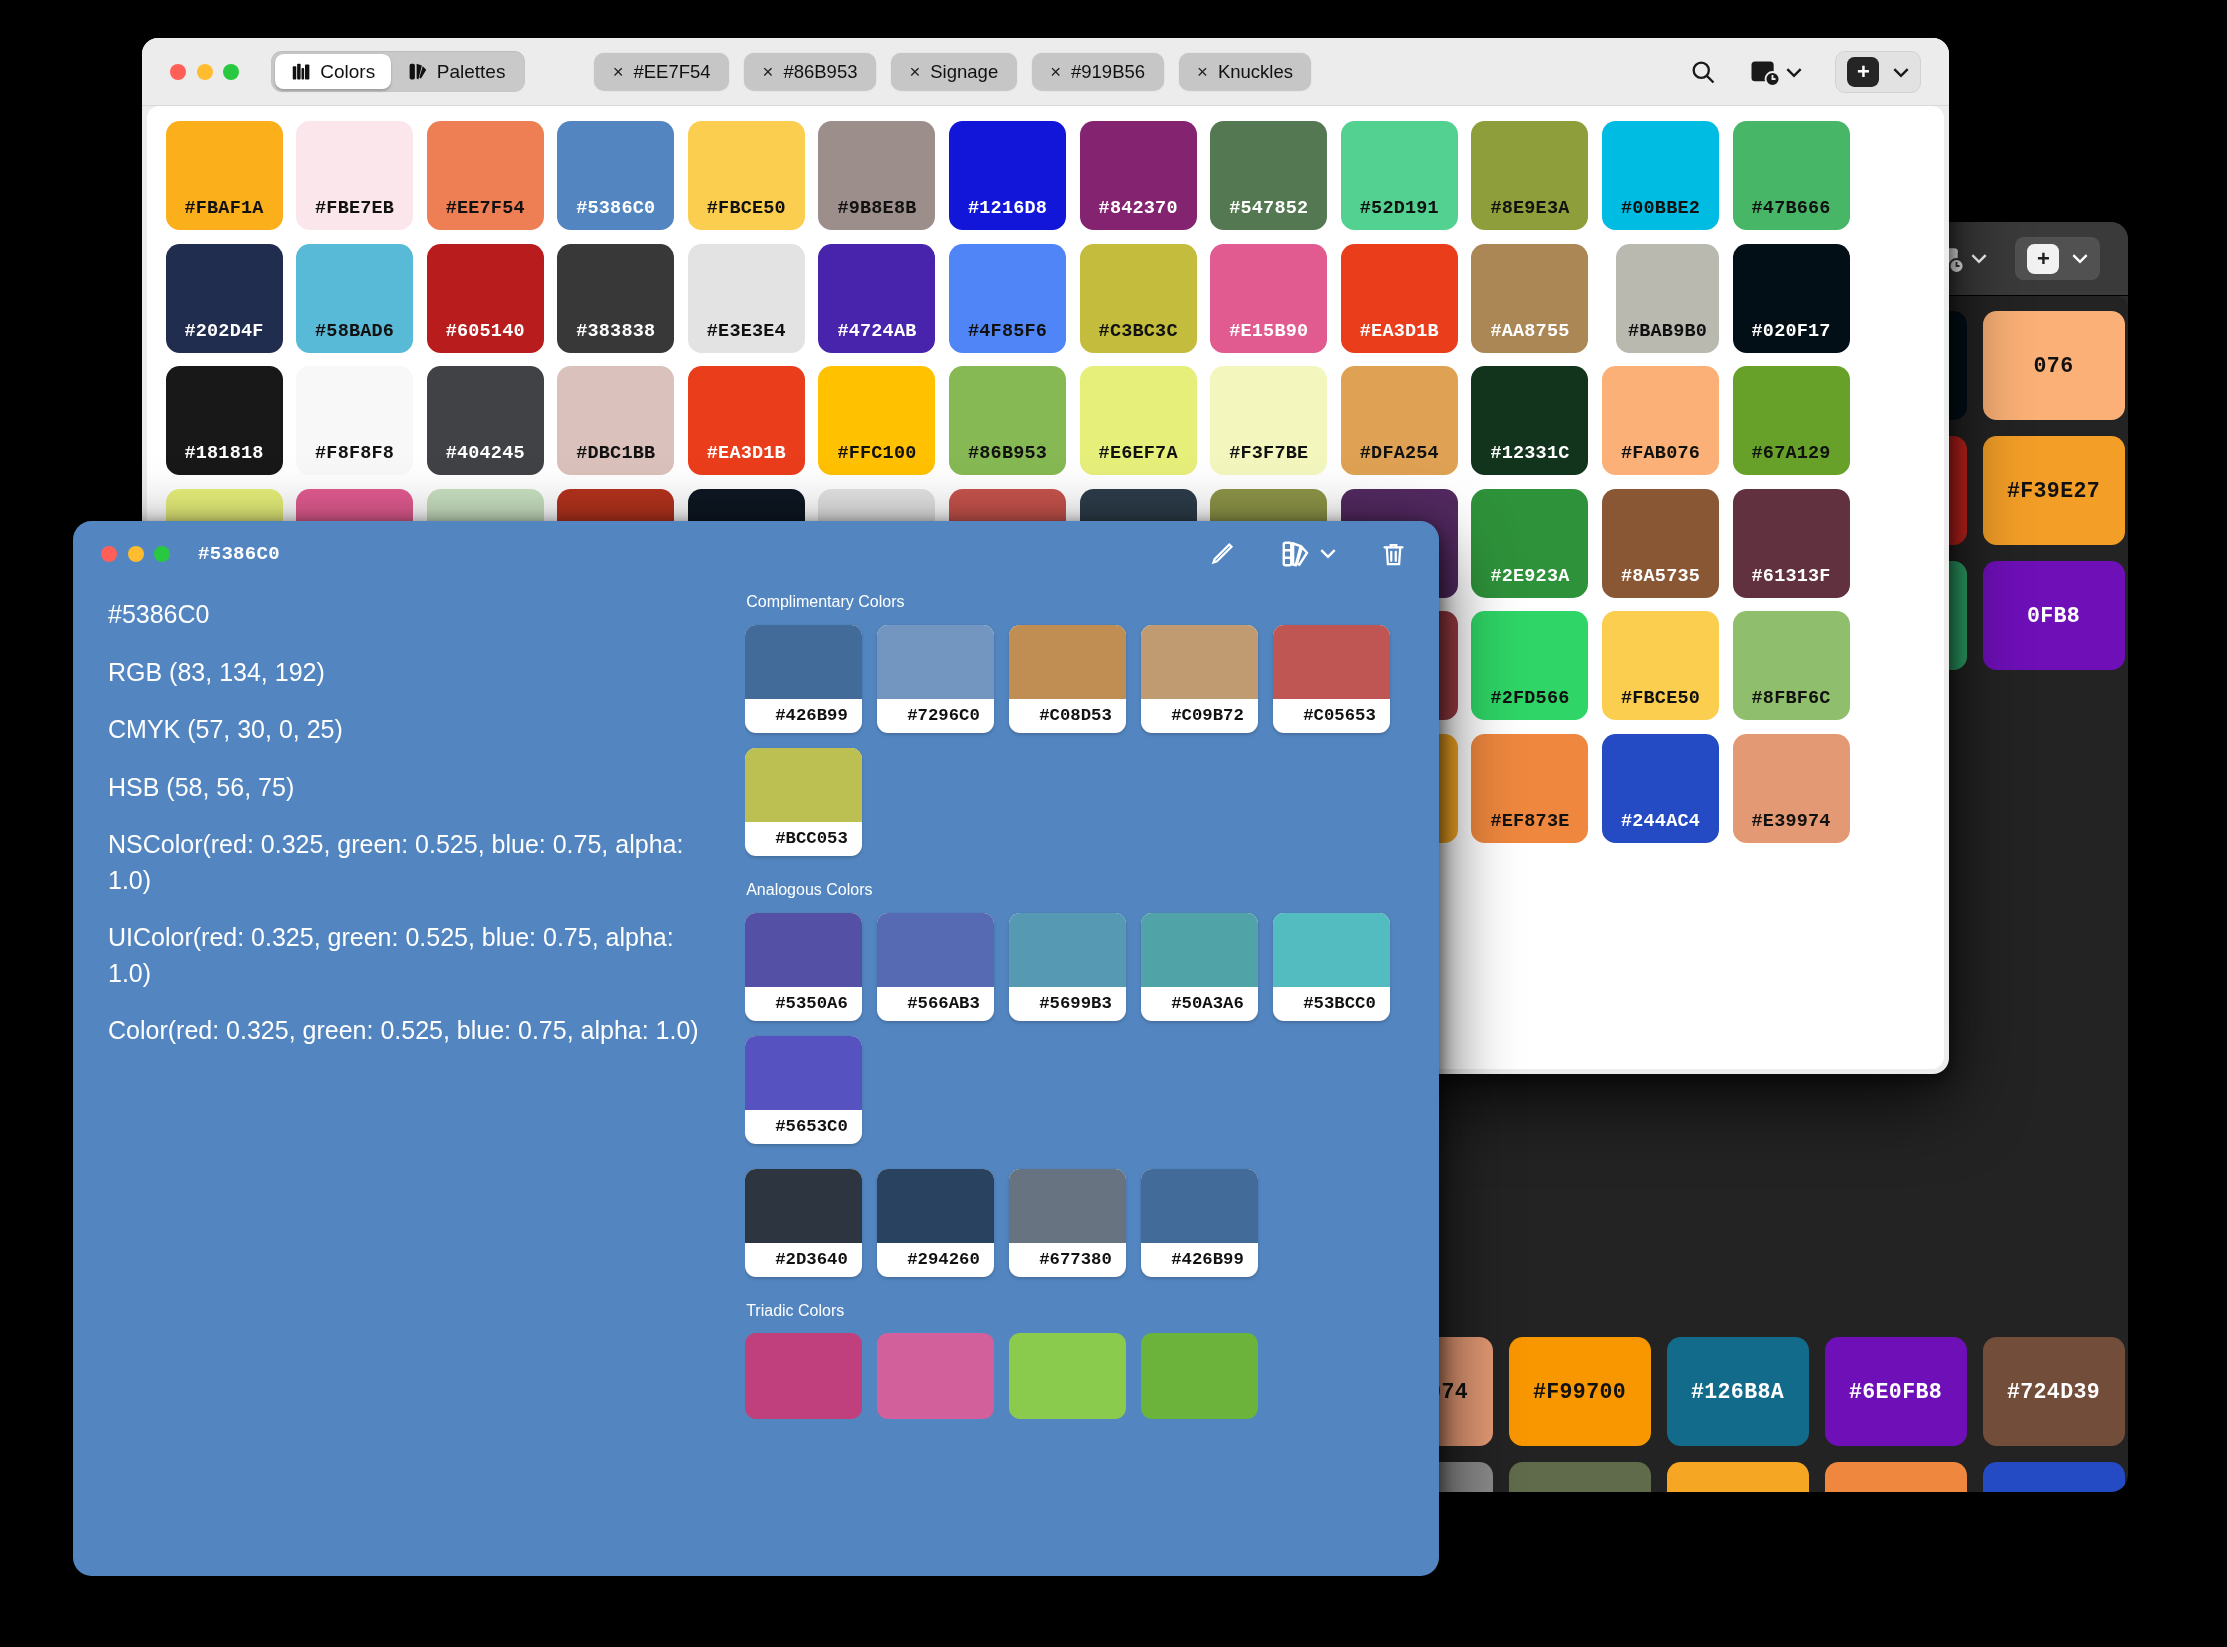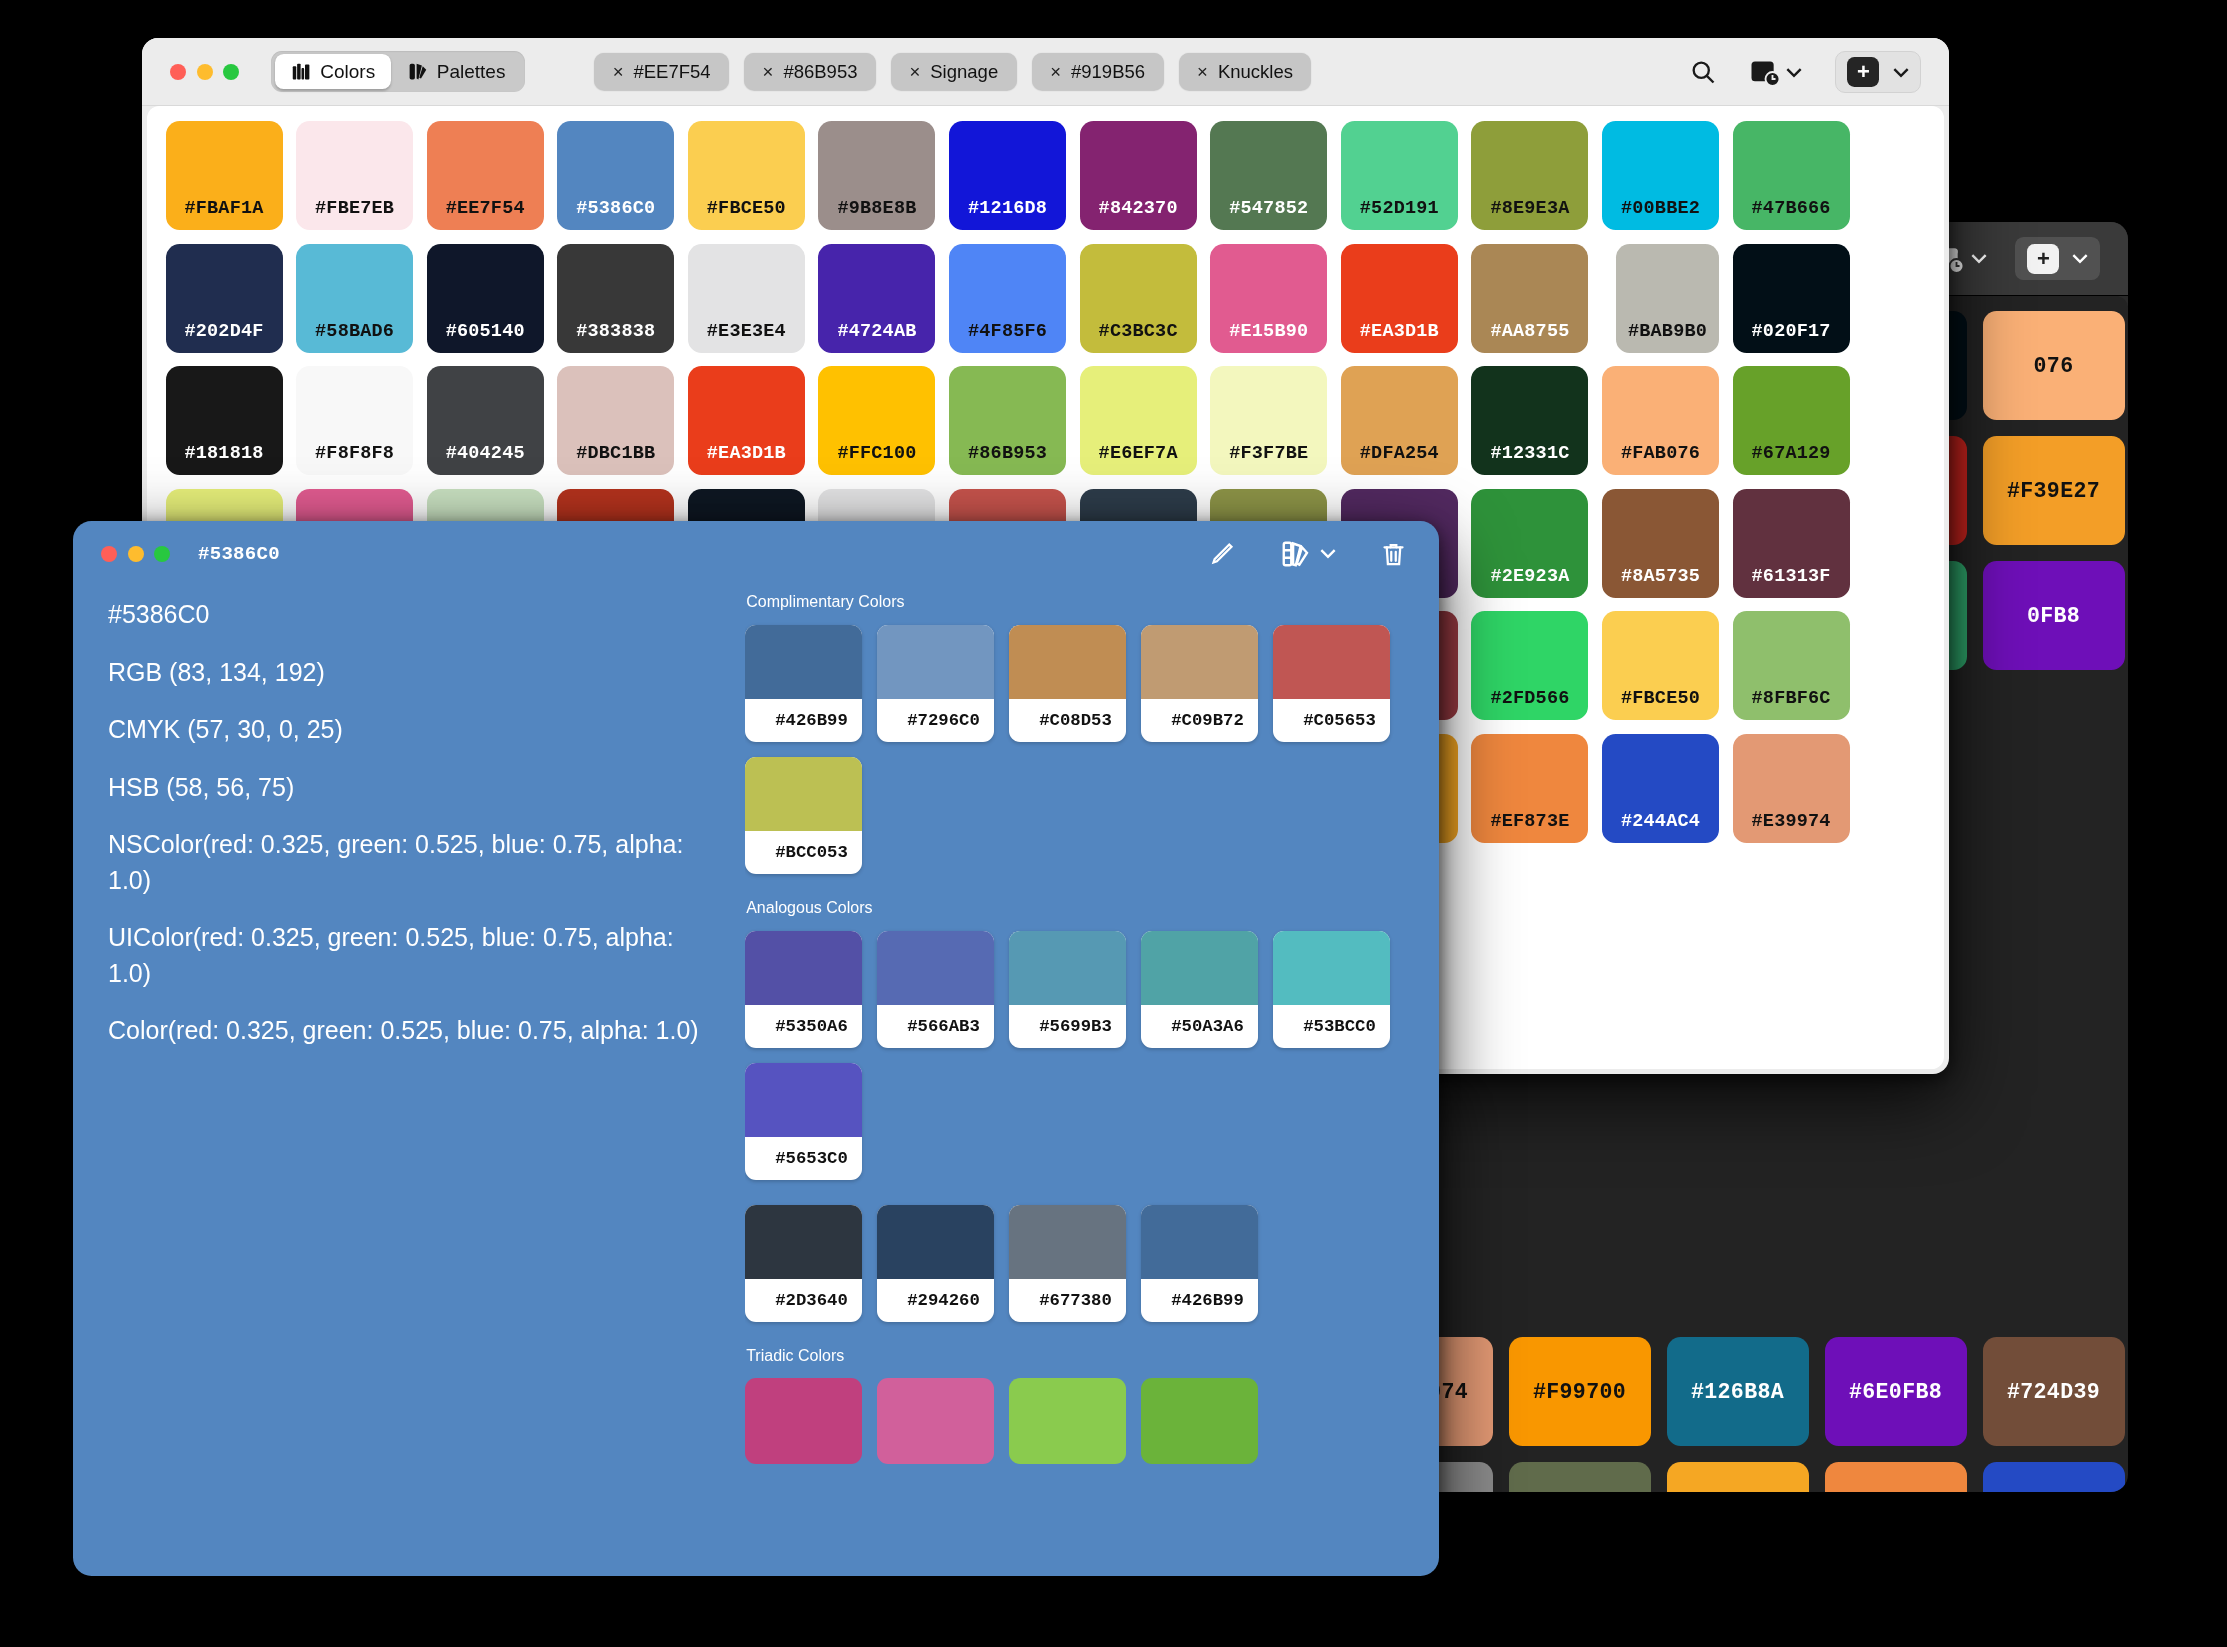--- a/index.html
+++ b/index.html
@@ -81,21 +81,21 @@
   .dw-left { width:672px; padding:11px 37px 0 35px; }
   .dw-left p { color:#fff; font-size:25px; line-height:1.42; margin-bottom:22px;
       font-weight:400; }
   .dw-right { flex:1; padding:7.4px 25px 0 0; overflow:hidden; }
   .dw-section-title { color:#fff; font-size:16px; margin:0 0 13.6px 1.2px; }
   .dw-section { margin-bottom:25px; }
   .dw-row { display:flex; gap:15px; margin-bottom:15px; }
   .dw-card { width:117px; border-radius:11px; overflow:hidden; background:#fff;
       box-shadow:0 1.2px 3.7px rgba(0,0,0,.18); }
   .dw-card .sw { height:74px; }
-  .dw-card .lbl { height:43px; display:flex; align-items:center;
+  .dw-card .lbl { height:34px; display:flex; align-items:center;
       justify-content:center; font-size:17.3px; font-weight:700; color:#111;
       font-family:"Liberation Mono", monospace;padding-left:16px; }
 
   svg { display:block; }
 </style>
 </head>
 <body>
 
 <div class="stage">
 
@@ -240,21 +240,21 @@
           <div class="mw-sw" style="background: rgb(155, 142, 139); color: rgb(17, 17, 17);">#9B8E8B</div>
           <div class="mw-sw" style="background: rgb(18, 22, 216); color: rgb(255, 255, 255);">#1216D8</div>
           <div class="mw-sw" style="background: rgb(132, 35, 112); color: rgb(255, 255, 255);">#842370</div>
           <div class="mw-sw" style="background: rgb(84, 120, 82); color: rgb(255, 255, 255);">#547852</div>
           <div class="mw-sw" style="background: rgb(82, 209, 145); color: rgb(17, 17, 17);">#52D191</div>
           <div class="mw-sw" style="background: rgb(142, 158, 58); color: rgb(17, 17, 17);">#8E9E3A</div>
           <div class="mw-sw" style="background: rgb(0, 187, 226); color: rgb(17, 17, 17);">#00BBE2</div>
           <div class="mw-sw" style="background: rgb(71, 182, 102); color: rgb(17, 17, 17);">#47B666</div>
           <div class="mw-sw" style="background: rgb(32, 45, 79); color: rgb(255, 255, 255);">#202D4F</div>
           <div class="mw-sw" style="background: rgb(88, 186, 214); color: rgb(17, 17, 17);">#58BAD6</div>
-          <div class="mw-sw" style="background: #0f172a; color: rgb(255, 255, 255);">#605140</div>
+          <div class="mw-sw" style="background: #b91c1c; color: rgb(255, 255, 255);">#605140</div>
           <div class="mw-sw" style="background: rgb(56, 56, 56); color: rgb(255, 255, 255);">#383838</div>
           <div class="mw-sw" style="background: rgb(227, 227, 228); color: rgb(17, 17, 17);">#E3E3E4</div>
           <div class="mw-sw" style="background: rgb(71, 36, 171); color: rgb(255, 255, 255);">#4724AB</div>
           <div class="mw-sw" style="background: rgb(79, 133, 246); color: rgb(17, 17, 17);">#4F85F6</div>
           <div class="mw-sw" style="background: rgb(195, 188, 60); color: rgb(17, 17, 17);">#C3BC3C</div>
           <div class="mw-sw" style="background: rgb(225, 91, 144); color: rgb(255, 255, 255);">#E15B90</div>
           <div class="mw-sw" style="background: rgb(234, 61, 27); color: rgb(255, 255, 255);">#EA3D1B</div>
           <div class="mw-sw" style="background: rgb(170, 135, 85); color: rgb(255, 255, 255);">#AA8755</div>
           <div class="mw-sw" style="background: rgb(186, 185, 176); color: rgb(17, 17, 17); margin-left: 14px;">#BAB9B0</div>
           <div class="mw-sw" style="background: rgb(2, 15, 23); color: rgb(255, 255, 255);">#020F17</div>

